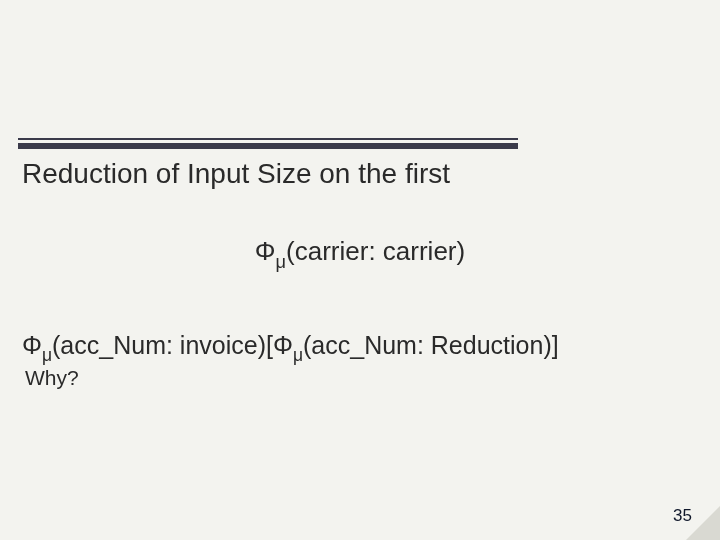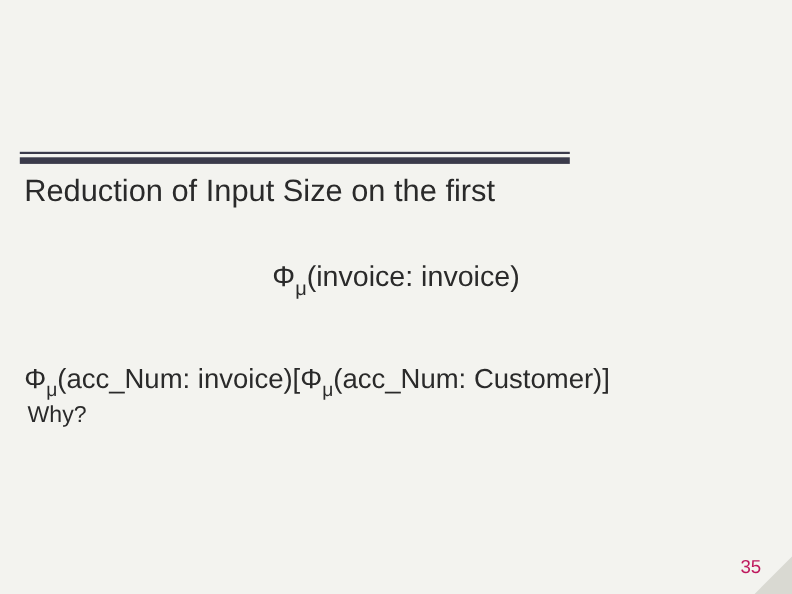--- a/index.html
+++ b/index.html
@@ -72,21 +72,21 @@
     width: 0;
     height: 0;
     border-right: 34px solid #d9d9d2;
     border-top: 34px solid transparent;
   }
   .page-num {
     position: absolute;
     right: 28px;
     bottom: 14px;
     font-size: 17px;
-    color: #be185d;
+    color: #0f172a;
   }
   .sub {
     font-size: 0.7em;
     vertical-align: sub;
     position: relative;
     top: 0.1em;
   }
 </style>
 </head>
 <body>
@@ -94,26 +94,26 @@
 <div class="slide">
 
   <div class="rule-thin"></div>
   <div class="rule-thick"></div>
 
   <div class="title">
     <span>Reduction of Input Size on the first</span><br>
   </div>
 
   <div class="formula-center">
-    <span>Φ</span><span class="sub">μ</span><span>(invoice: invoice)</span>
+    <span>Φ</span><span class="sub">μ</span><span>(carrier: carrier)</span>
   </div>
 
   <div class="body1">
     <br>
-    <span>Φ</span><span class="sub">μ</span><span>(acc_Num: invoice)[</span><span>Φ</span><span class="sub">μ</span><span>(acc_Num: Customer)]</span>
+    <span>Φ</span><span class="sub">μ</span><span>(acc_Num: invoice)[</span><span>Φ</span><span class="sub">μ</span><span>(acc_Num: Reduction)]</span>
   </div>
 
   <div class="why">Why?</div>
 
   <div class="corner-notch"></div>
   <div class="page-num">35</div>
 
 </div>
 
 </body></html>

